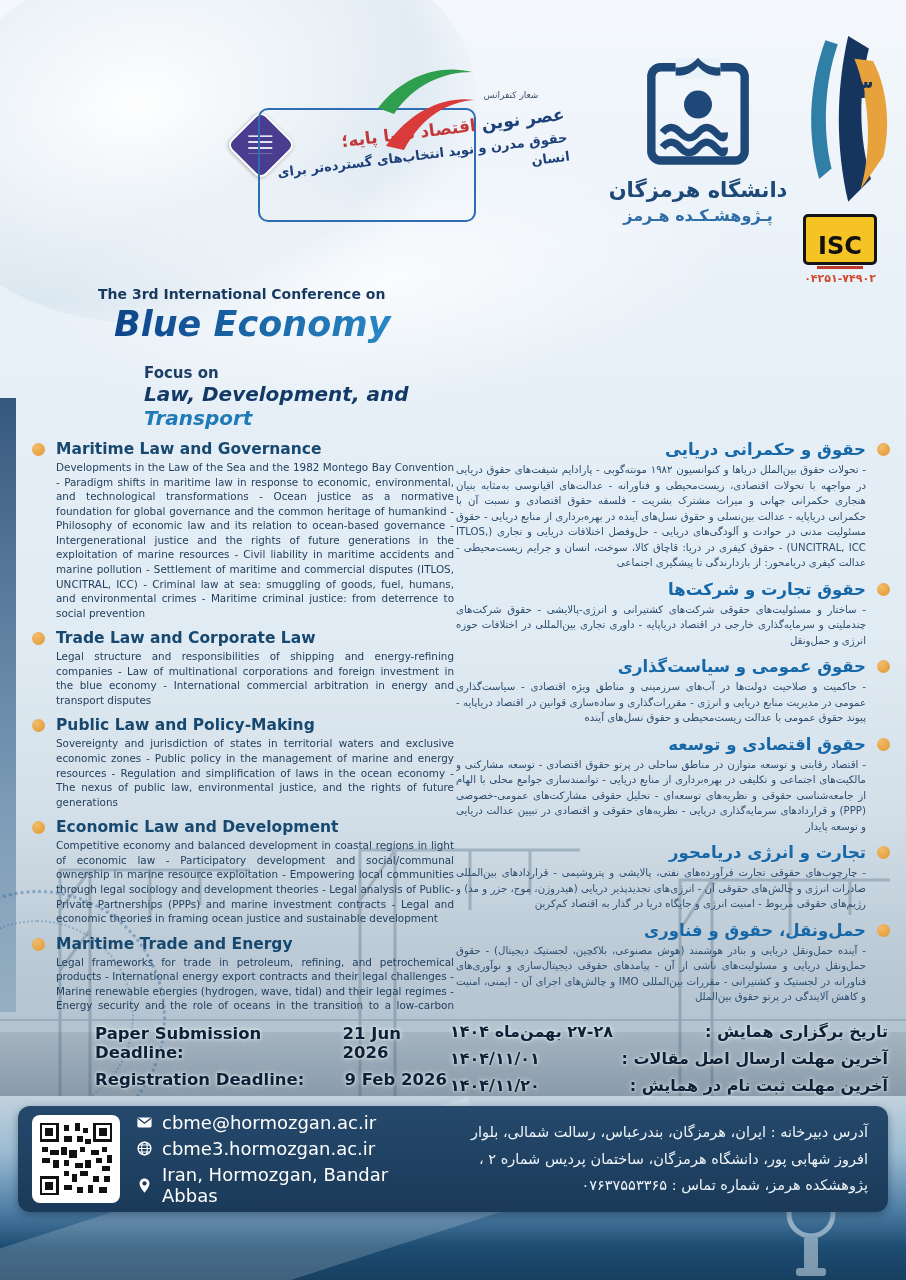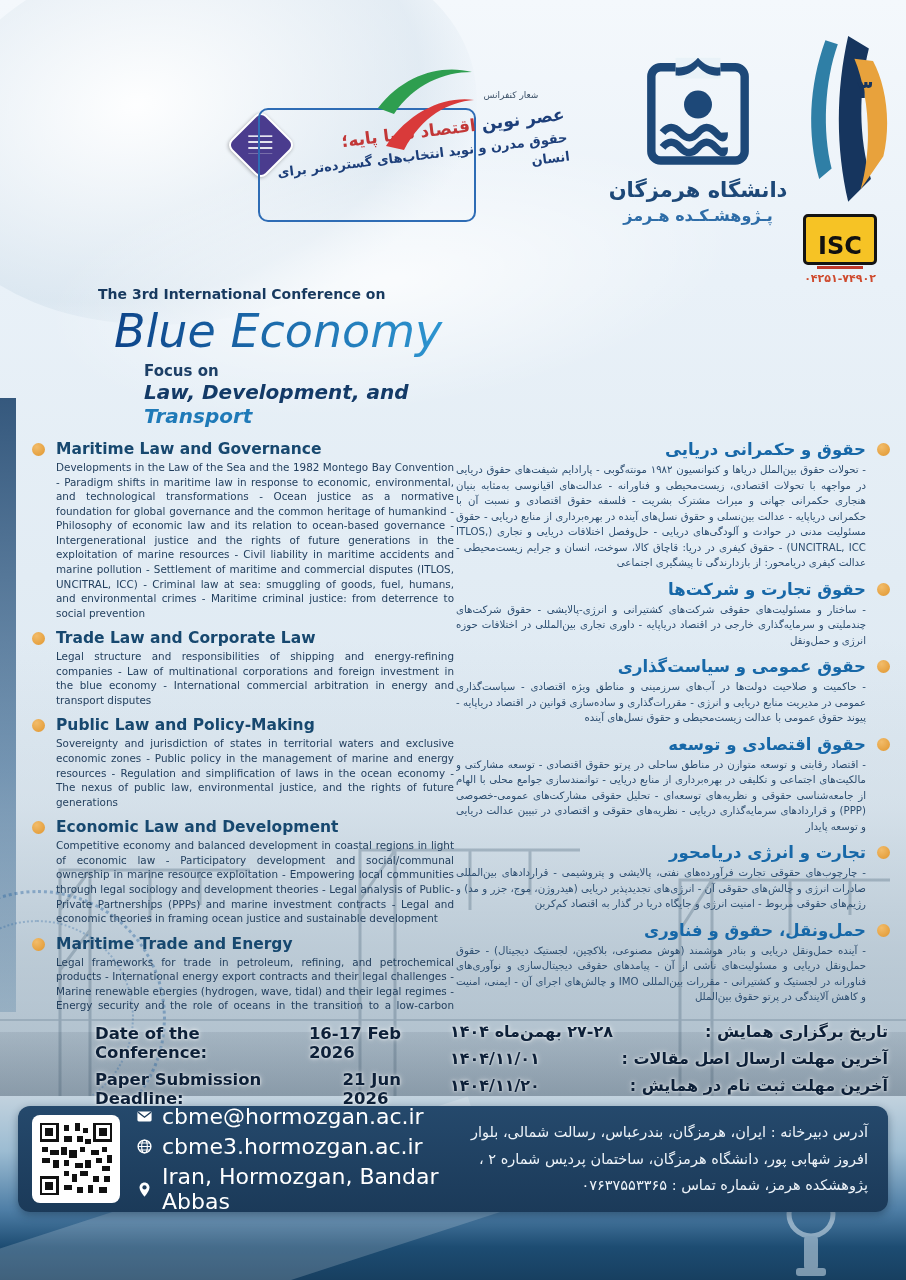--- a/index.html
+++ b/index.html
@@ -45,21 +45,21 @@
   .uni-inst{font-size:16px;font-weight:bold;color:#2e6da8;direction:rtl;margin-top:4px;letter-spacing:1px;}
   .conf3{left:795px;top:34px;}
   .isc-wrap{left:798px;top:214px;width:84px;display:flex;flex-direction:column;align-items:center;}
   .isc-box{background:#f6c325;border:3px solid #141414;border-radius:5px;padding:16px 12px 3px;
     font-size:24px;font-weight:bold;color:#111;line-height:1.1;}
   .isc-bar{width:46px;height:3px;background:#c0392b;margin-top:1px;}
   .isc-code{font-size:11px;font-weight:bold;color:#cf4a2e;margin-top:3px;direction:rtl;}
   
   .title-en{left:98px;top:286px;width:370px;}
   .ten1{font-size:14px;font-weight:bold;color:#17395f;}
-  .ten2{font-size:46px;font-weight:normal;font-style:italic;margin:2px 0 4px 16px;
+  .ten2{font-size:35px;font-weight:bold;font-style:italic;margin:2px 0 20px 16px;
     background:linear-gradient(90deg,#0d4489,#2f9bd6);-webkit-background-clip:text;background-clip:text;color:transparent;}
   .ten3{font-size:15px;font-weight:bold;color:#1d3f66;margin-left:46px;}
   .ten4{font-size:20px;font-style:italic;font-weight:bold;color:#133a67;margin-left:46px;}
   .ten4 .lt{color:#1f7ab8;}
   .title-fa{right:36px;top:268px;width:420px;direction:rtl;text-align:right;}
   .tfa1{font-size:25px;color:#2a5a9b;}
   .tfa2{font-size:29px;font-weight:bold;color:#0e2f57;padding-left:90px;text-align:left;margin-top:2px;}
   .tfa3{font-size:16px;font-weight:bold;color:#16365e;padding-left:128px;text-align:left;margin-top:2px;}
   .tfa4{font-size:29px;font-weight:bold;margin-top:4px;
     background:linear-gradient(90deg,#0d3d74,#1a87b8 55%,#0d5a96);-webkit-background-clip:text;background-clip:text;color:transparent;}
@@ -89,21 +89,21 @@
   .dates-fa{right:18px;top:1022px;width:438px;direction:rtl;}
   .d-row{display:flex;justify-content:space-between;font-weight:bold;color:#0d2038;font-size:16.5px;
     margin-bottom:8px;text-shadow:0 0 3px rgba(255,255,255,.85),0 0 6px rgba(255,255,255,.6);}
   .dates-fa .d-row{font-size:16px;}
   
   .footer{left:18px;top:1106px;width:870px;height:106px;border-radius:12px;
     background:linear-gradient(180deg,#25496c,#1b3a59);box-shadow:0 3px 8px rgba(10,30,50,.4);
     display:flex;align-items:center;padding:0 14px;box-sizing:border-box;z-index:3;}
   .qr{width:88px;height:88px;background:#fff;border-radius:8px;padding:5px;box-sizing:border-box;flex:0 0 auto;}
   .contacts{margin-left:16px;flex:0 0 310px;}
-  .c-row{display:flex;align-items:center;gap:9px;color:#fff;font-size:22px;margin:5px 0;}
+  .c-row{display:flex;align-items:center;gap:9px;color:#fff;font-size:18px;margin:5px 0;}
   .c-icon{width:17px;height:17px;flex:0 0 auto;}
   .addr{flex:1;direction:rtl;text-align:right;color:#eef4fa;font-size:14.5px;line-height:1.85;padding-right:6px;}
   
   .buoy{right:60px;top:1180px;opacity:.55;}
 </style>
 </head>
 <body>
 
 <div class="page">
 
@@ -236,24 +236,20 @@
       <div class="t-desc-fa">- چارچوب‌های حقوقی تجارت فرآورده‌های نفتی، پالایشی و پتروشیمی - قراردادهای بین‌المللی صادرات انرژی و چالش‌های حقوقی آن - انرژی‌های تجدیدپذیر دریایی (هیدروژن، موج، جزر و مد) و رژیم‌های حقوقی مربوط - امنیت انرژی و جایگاه دریا در گذار به اقتصاد کم‌کربن</div>
       </div>
     <div class="topic">
         <span class="bullet"></span>
       <div class="t-title-fa">حمل‌ونقل، حقوق و فناوری</div>
       <div class="t-desc-fa">- آینده حمل‌ونقل دریایی و بنادر هوشمند (هوش مصنوعی، بلاکچین، لجستیک دیجیتال) - حقوق حمل‌ونقل دریایی و مسئولیت‌های ناشی از آن - پیامدهای حقوقی دیجیتال‌سازی و نوآوری‌های فناورانه در لجستیک و کشتیرانی - مقررات بین‌المللی IMO و چالش‌های اجرای آن - ایمنی، امنیت و کاهش آلایندگی در پرتو حقوق بین‌الملل</div>
       </div>
   </div>
 
   <div class="abs dates-en">
-    <div class="d-row">
-        <span>Date of the Conference:</span>
-        <span>16-17 Feb 2026</span>
-      </div>
     <div class="d-row">
         <span>Paper Submission Deadline:</span>
         <span>21 Jun 2026</span>
       </div>
     <div class="d-row">
         <span>Registration Deadline:</span>
         <span>9 Feb 2026</span>
       </div>
   </div>
   <div class="abs dates-fa" lang="fa">

